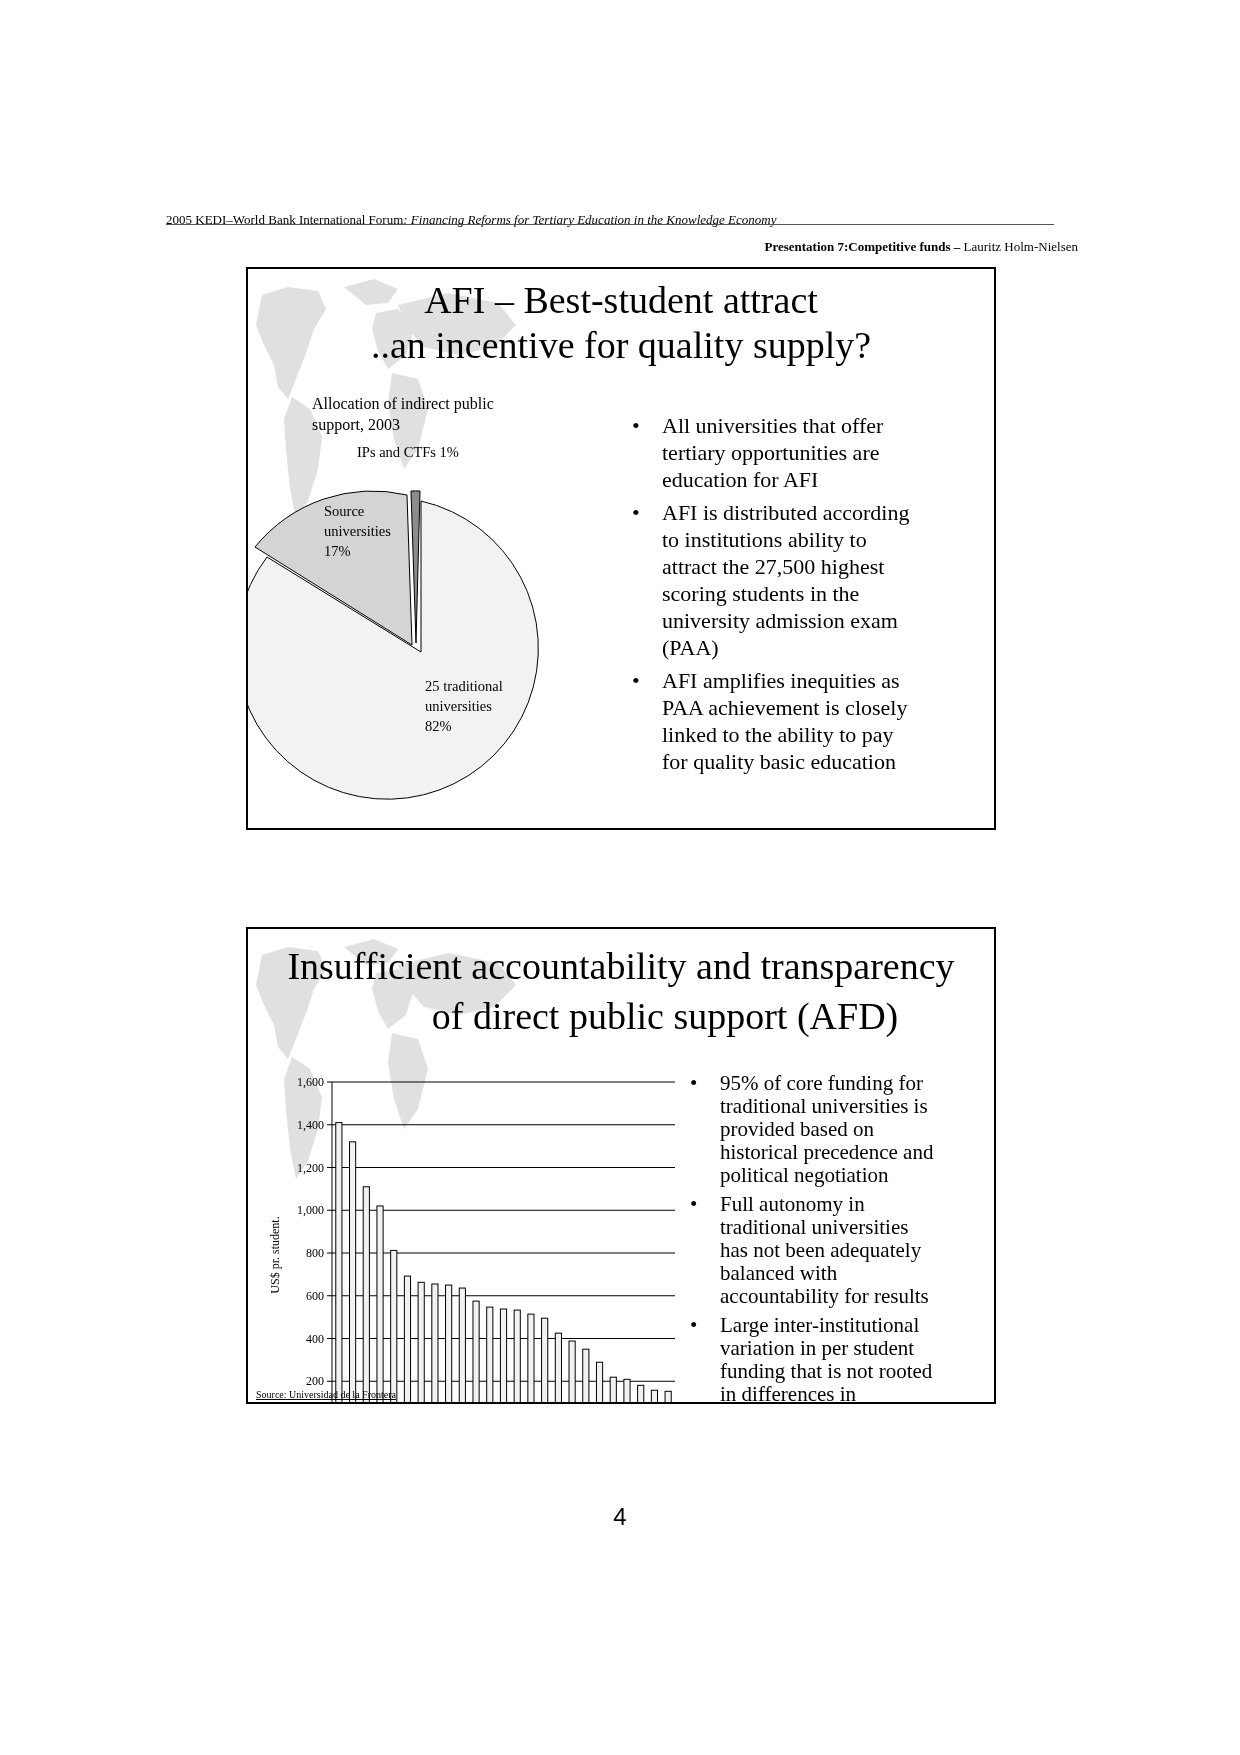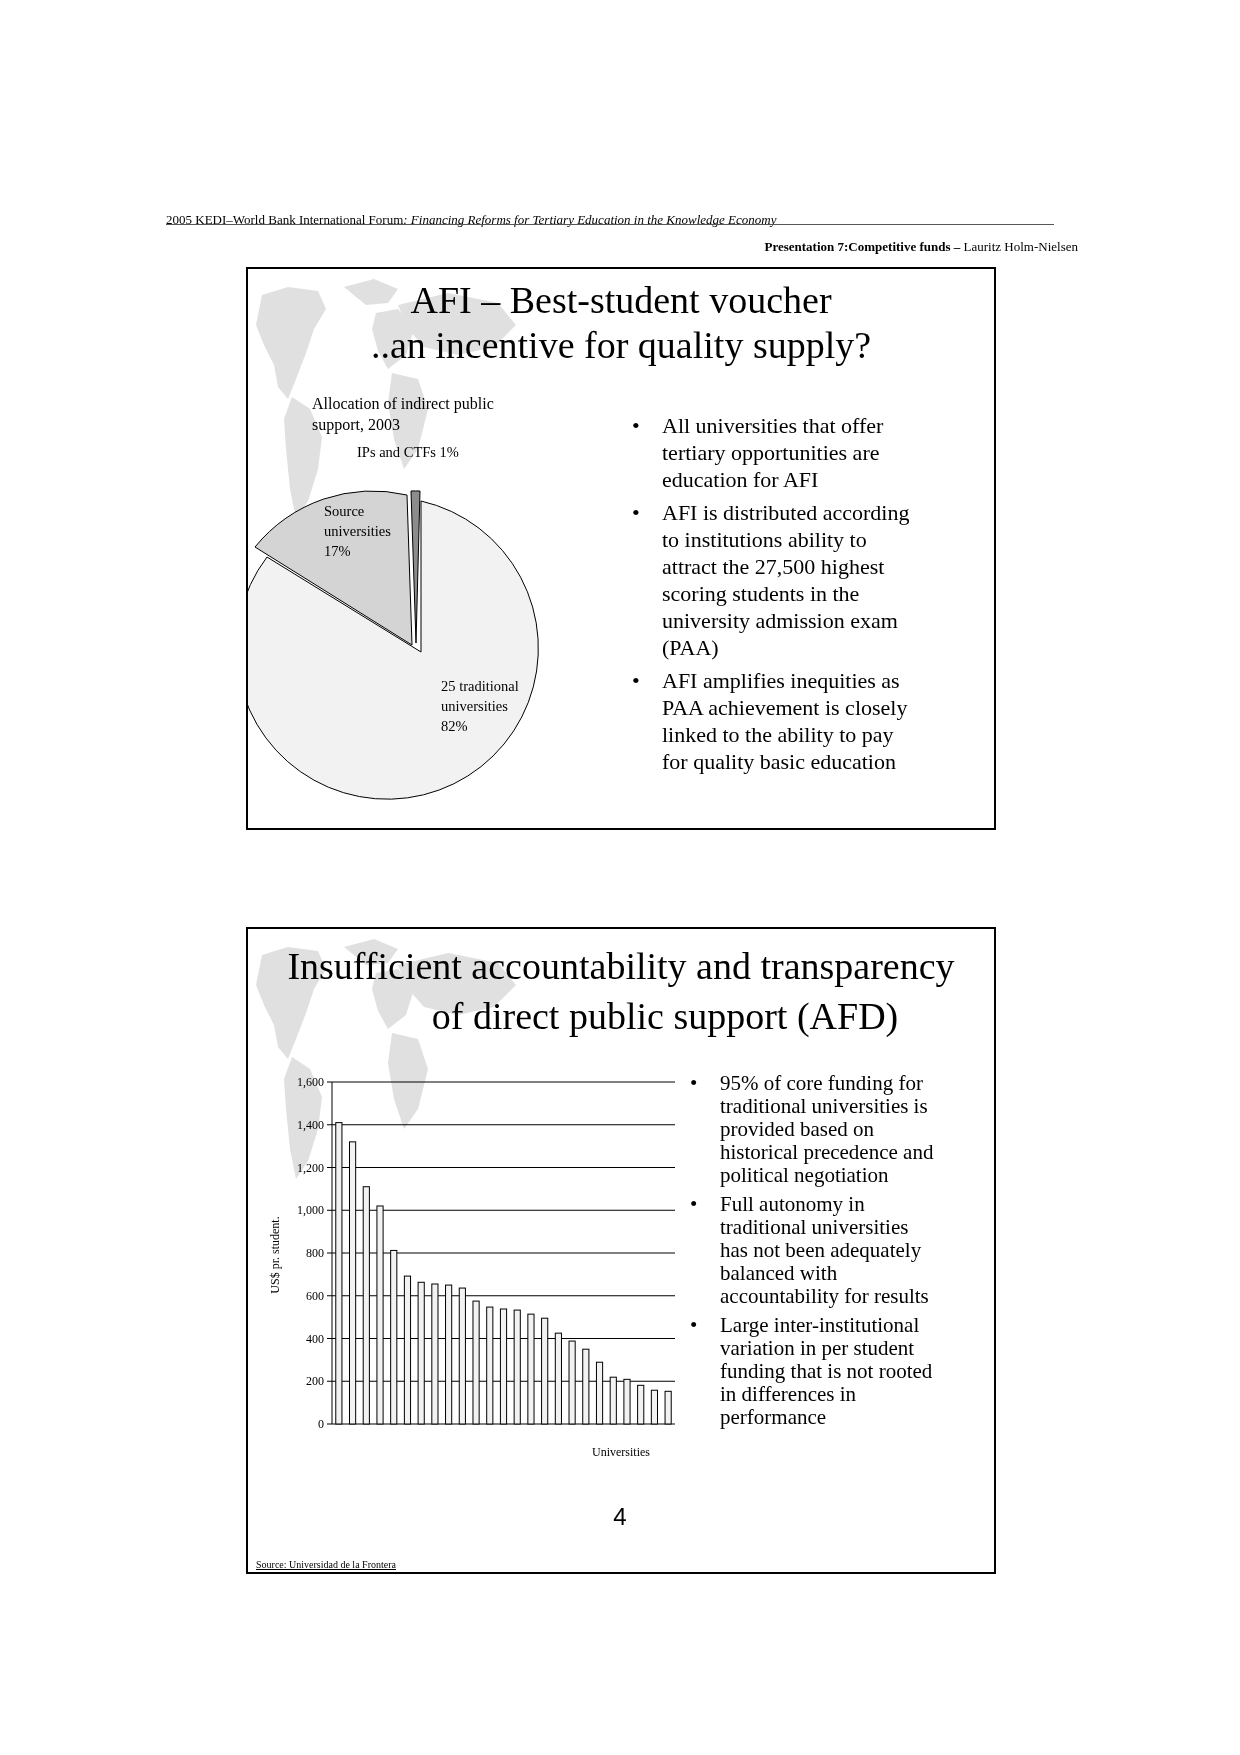--- a/index.html
+++ b/index.html
@@ -5,21 +5,21 @@
   html, body { margin:0; padding:0; background:#ffffff; }
   body { width:1240px; height:1755px; position:relative; overflow:hidden; font-family:"Liberation Serif", serif; color:#000; }
   .abs { position:absolute; }
   .hdr-line1 { left:166px; top:200px; font-size:13px; white-space:nowrap;margin-top:12px; }
   .hdr-line1 i { font-style:italic; }
   .hdr-rule { left:166px; top:224px; width:888px; height:0; border-top:1px solid #555; }
   .hdr-line2 { right:162px; top:239px; font-size:13px; white-space:nowrap; text-align:right;margin-left:10px; }
   .hdr-line2 b { font-weight:bold; }
   .slide { position:absolute; border:2px solid #000; background:#fff; box-sizing:border-box; overflow:hidden; }
   .slide1 { left:246px; top:267px; width:750px; height:563px; }
-  .slide2 { left:246px; top:927px; width:750px; height:647px; }
+  .slide2 { left:246px; top:927px; width:750px; height:477px; }
   .map { position:absolute; left:0; top:0; }
   .title { position:absolute; left:0; width:100%; text-align:center; font-size:38px; line-height:50px; white-space:nowrap; }
   .pie-cap { position:absolute; font-size:16px; line-height:21px; }
   .pie-lbl { position:absolute; font-size:14.5px; line-height:20px; }
   .bullets { position:absolute; margin:0; padding:0; list-style:none; }
   .bullets li { position:relative; padding-left:30px; }
   .bullets li .dot { position:absolute; left:0; top:0; }
   .b1 { left:384px; top:143px; width:340px; font-size:22px; line-height:27px; }
   .b1 li { margin-bottom:6px; }
   .b2 { left:442px; top:143px; width:290px; font-size:21px; line-height:23px; }
@@ -43,42 +43,42 @@
   <svg class="map" width="750" height="400">
     <g fill="#e0e0e0">
       <path d="M14,26 L40,18 L70,22 L78,40 L66,60 L58,84 L48,110 L40,130 L30,118 L26,96 L16,76 L8,56 Z"></path>
       <path d="M44,128 L62,140 L74,168 L70,200 L60,232 L48,250 L42,220 L38,180 L36,150 Z"></path>
       <path d="M96,18 L126,10 L150,20 L140,34 L118,36 Z"></path>
       <path d="M128,44 L150,40 L166,60 L158,86 L140,100 L130,82 L124,60 Z"></path>
       <path d="M150,36 L200,24 L250,34 L268,56 L246,78 L210,86 L176,78 L160,60 Z"></path>
       <path d="M144,104 L170,110 L180,140 L170,180 L156,200 L146,170 L140,134 Z"></path>
     </g>
   </svg>
-  <div class="title" style="top:6px;">AFI – Best-student voucher</div>
+  <div class="title" style="top:6px;">AFI – Best-student attract</div>
   <div class="title" style="top:51px;">..an incentive for quality supply?</div>
 
   <div class="pie-cap" style="left:64px; top:124px;">
     <div>Allocation of indirect public</div>
     <div>support, 2003</div>
   </div>
 
   <svg class="chart-svg" width="750" height="563">
 
     <path d="M 173,383 L 173,232 A 151,151 0 1 1 19,288 Z" fill="#f2f2f2" stroke="#000" stroke-width="1"></path>
     <path d="M 164,376 L 7,278 A 151,151 0 0 1 159,226 Z" fill="#d4d4d4" stroke="#000" stroke-width="1"></path>
     <path d="M 168,374 L 163,222 A 151,151 0 0 1 172,222 Z" fill="#8c8c8c" stroke="#000" stroke-width="1"></path>
   </svg>
 
   <div class="pie-lbl" style="left:109px; top:173px;">IPs and CTFs 1%</div>
   <div class="pie-lbl" style="left:76px; top:232px;">
     <div>Source</div>
     <div>universities</div>
     <div>17%</div>
   </div>
-  <div class="pie-lbl" style="left:193px; top:407px;">
+  <div class="pie-lbl" style="left:177px; top:407px;">
     <div>25 traditional</div>
     <div>universities</div>
     <div>82%</div>
   </div>
 
   <ul class="bullets b1">
     <li>
       <span class="dot">•</span>
       <div>All universities that offer</div>
         <div>tertiary opportunities are</div>

